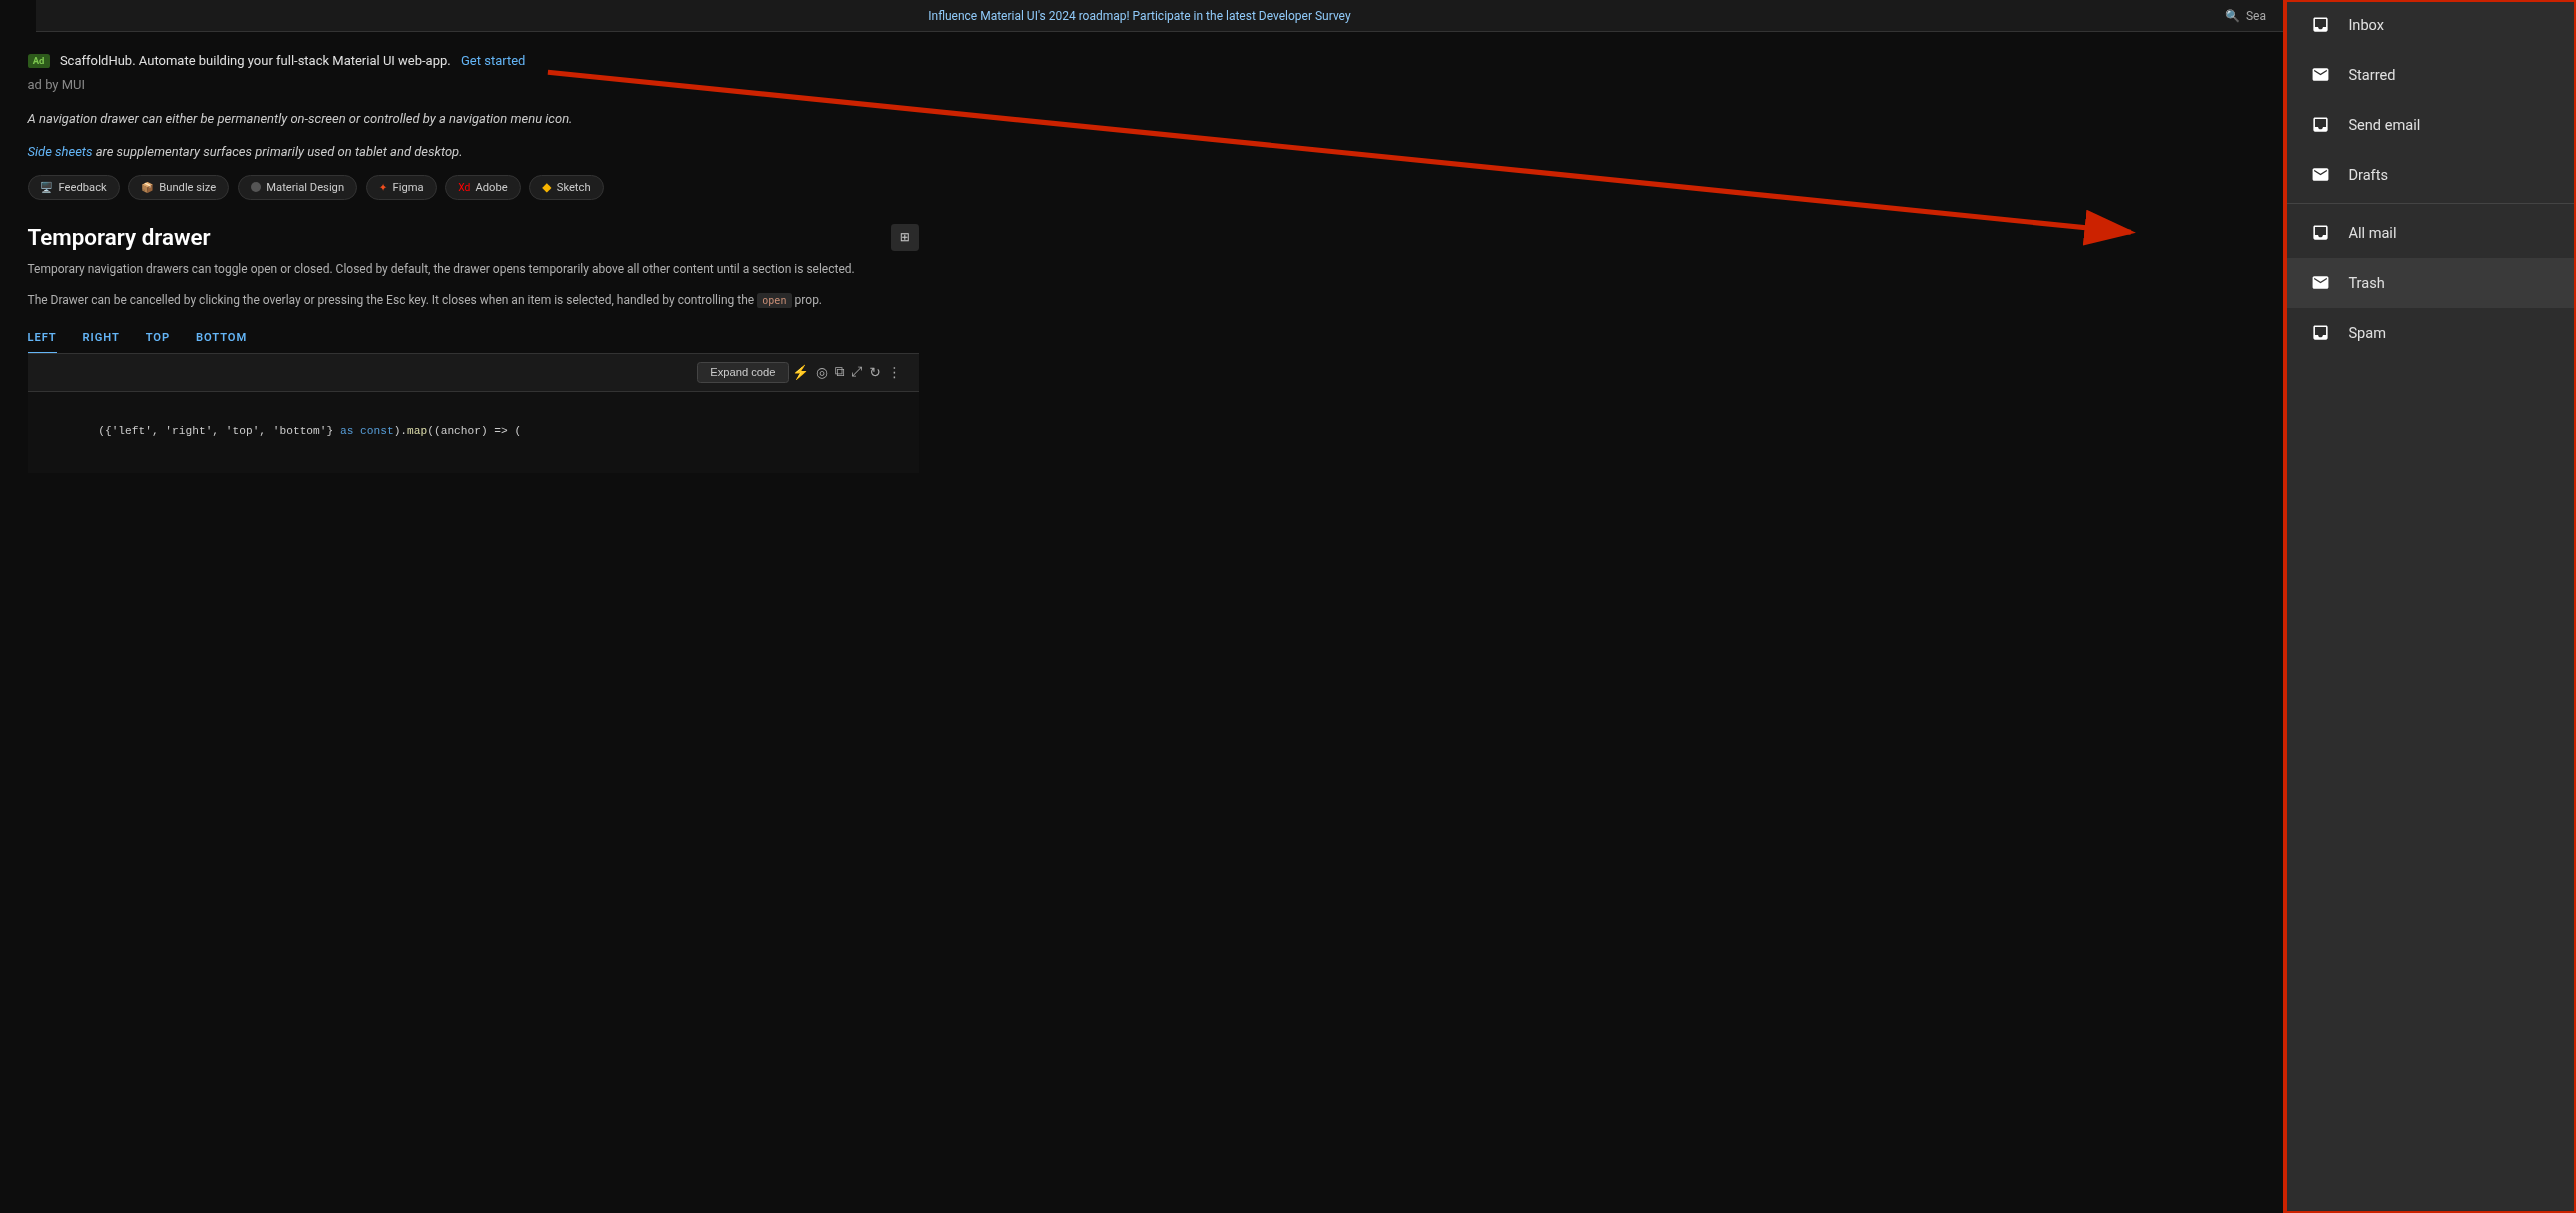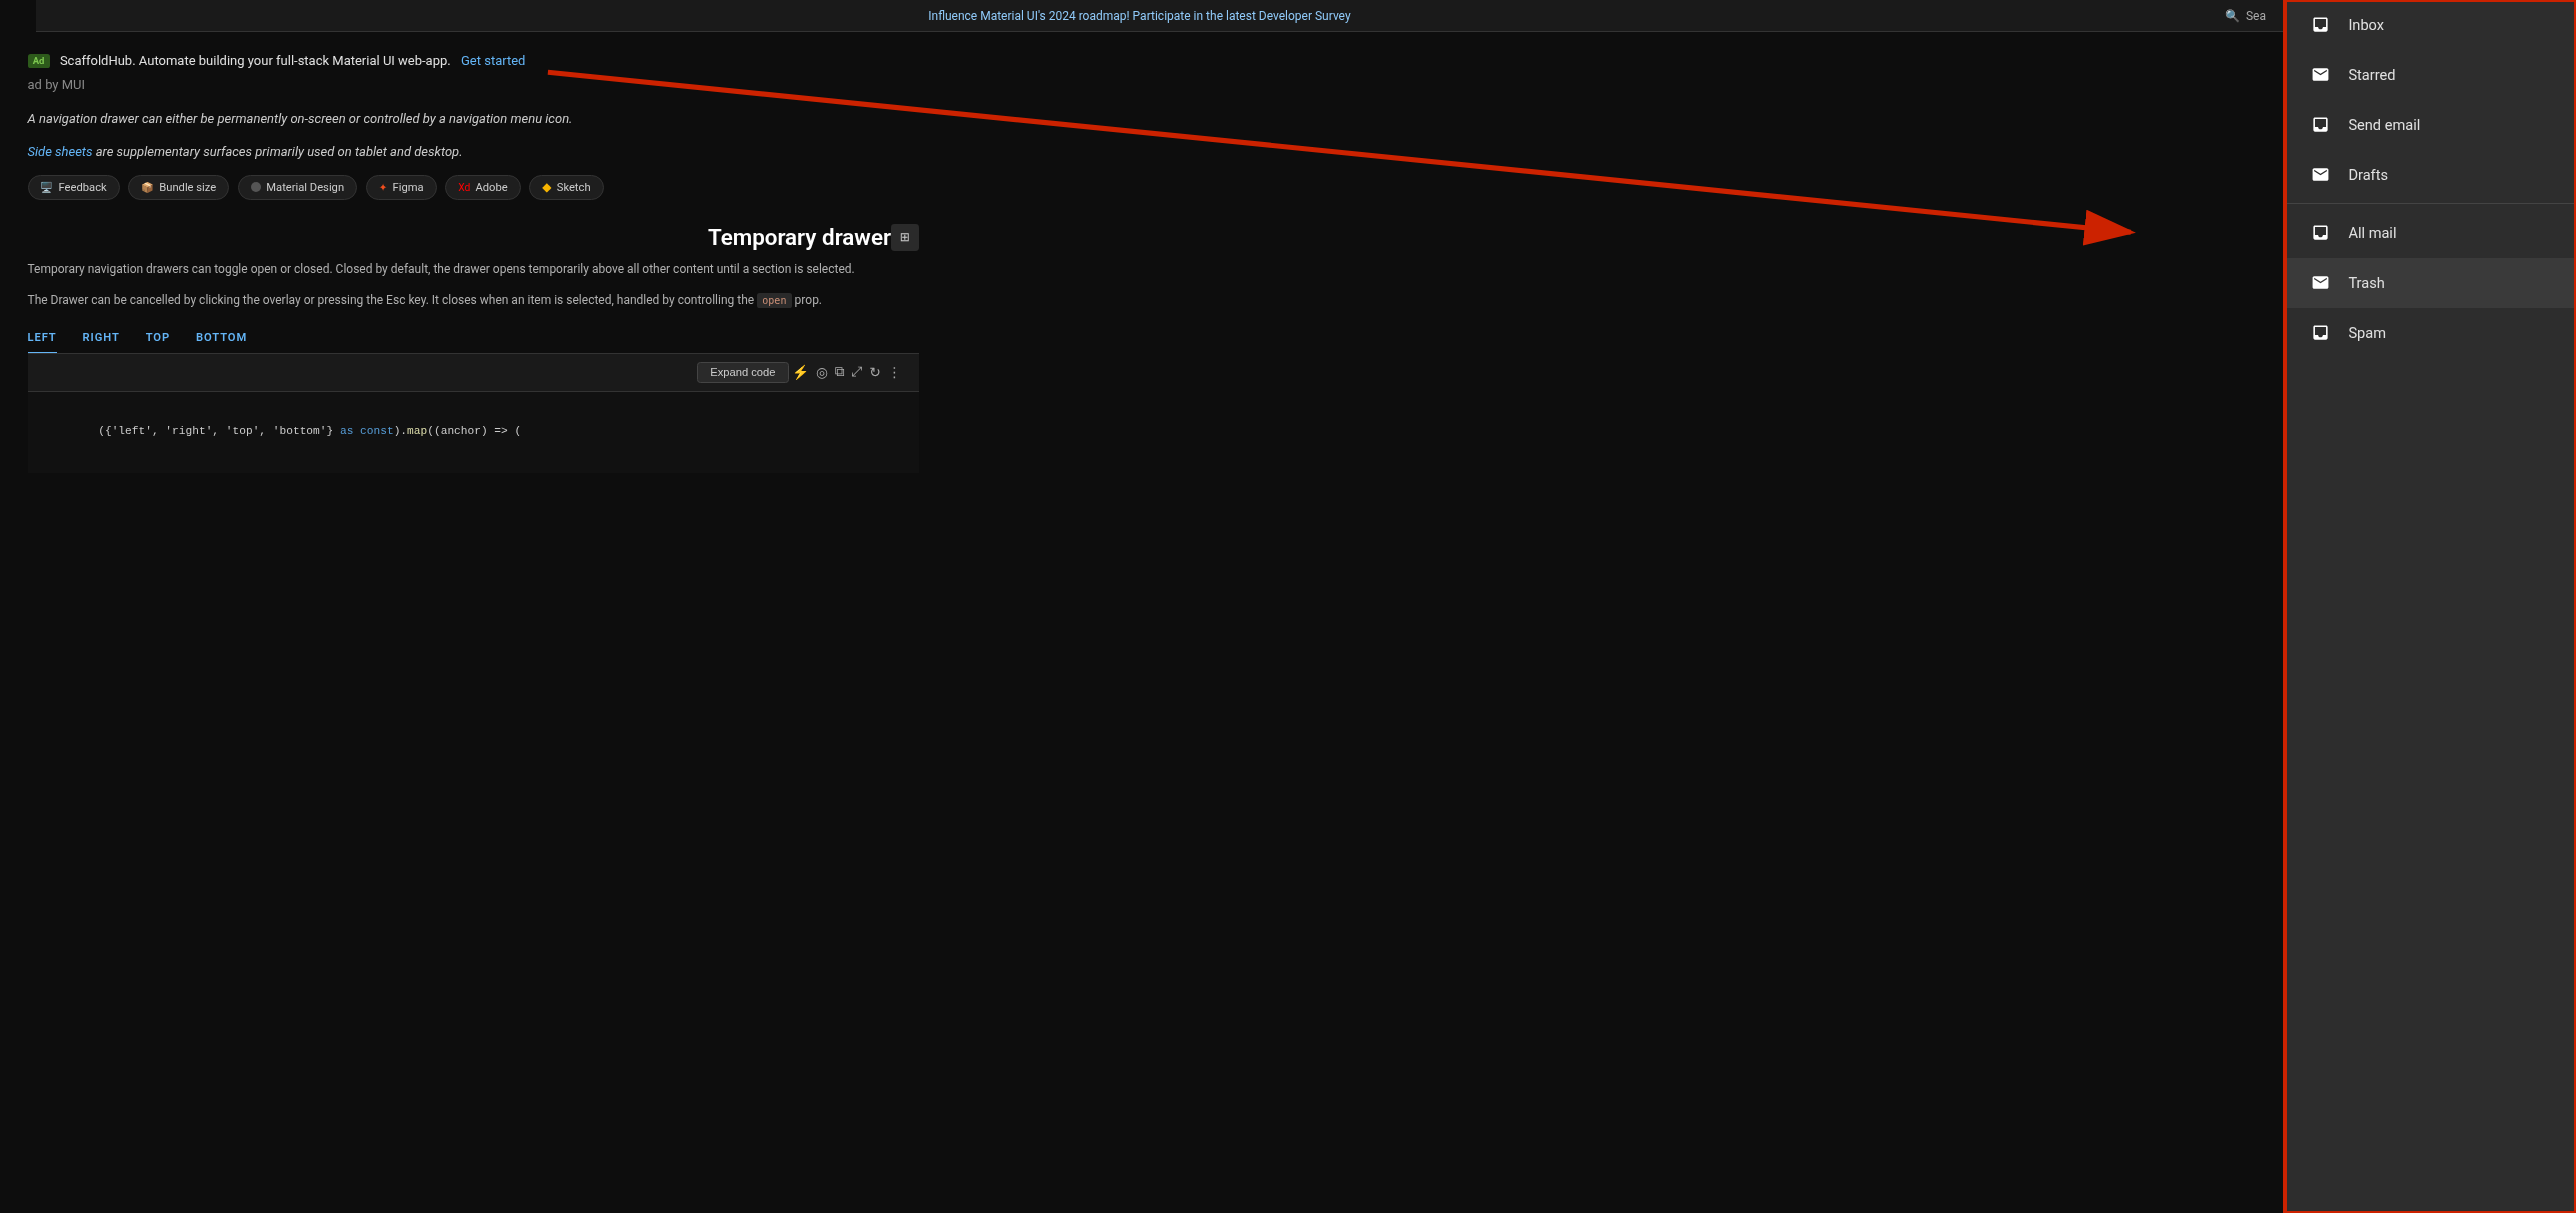--- a/index.html
+++ b/index.html
@@ -134,21 +134,21 @@
     }
 
     
     .section-heading {
       font-size: 22.4px;
       font-weight: 600;
       color: #ffffff;
       margin-bottom: 8.6px;
       display: flex;
       align-items: center;
-      justify-content: flex-end;
+      justify-content: space-between;
     }
 
     .section-icon-btn {
       width: 27.5px;
       height: 27.5px;
       background: #2a2a2a;
       border: none;
       border-radius: 3.4px;
       color: #ccc;
       cursor: pointer;

